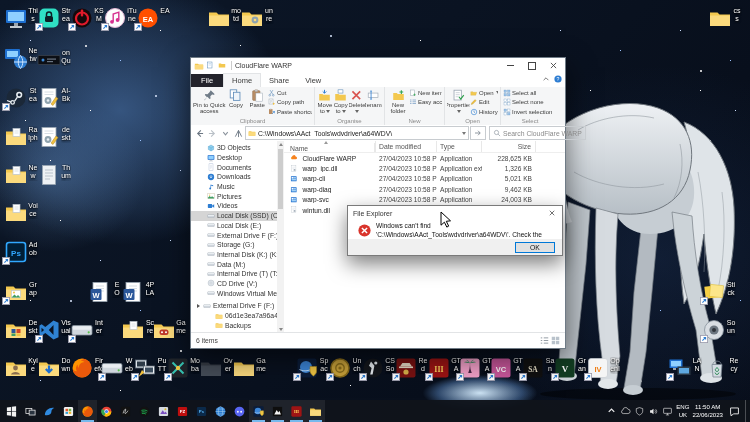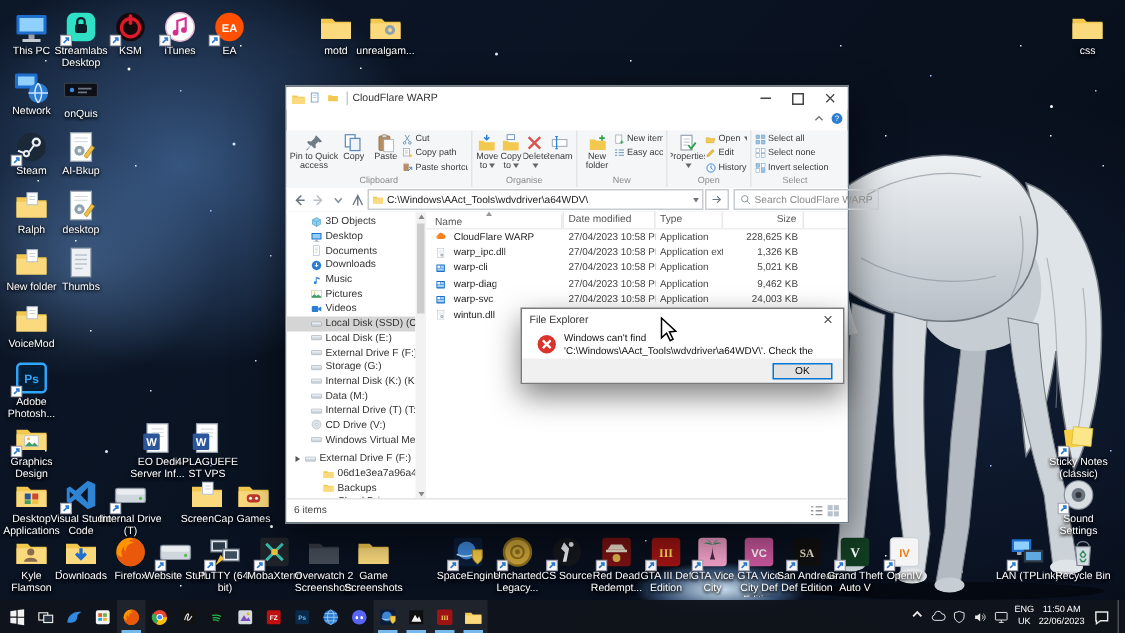--- a/index.html
+++ b/index.html
@@ -22,21 +22,21 @@
     320px 250px #fff,360px 310px #cfe0ff,400px 270px #fff,440px 330px #9fc4ff,480px 250px #fff,520px 300px #cfe0ff,
     560px 335px #fff,600px 280px #9fc4ff,640px 335px #fff,40px 380px #cfe0ff,120px 390px #fff,240px 370px #9fc4ff,
     350px 385px #fff,430px 360px #cfe0ff,590px 370px #fff,660px 310px #9fc4ff,705px 180px #fff,735px 110px #cfe0ff,
     25px 120px #fff,210px 200px #9fc4ff;}
   #stars2{position:absolute;left:0;top:0;width:2px;height:2px;border-radius:50%;background:transparent;z-index:0;
     box-shadow:85px 45px #fff,155px 95px #dce9ff,250px 160px #fff,330px 35px #dce9ff,470px 60px #fff,610px 140px #dce9ff,
     700px 70px #fff,70px 300px #dce9ff,400px 120px #fff,540px 200px #dce9ff,640px 380px #fff,20px 210px #dce9ff,
     290px 90px #fff,370px 200px #dce9ff,180px 350px #fff;}
   #wolf{position:absolute;left:538px;top:52px;width:212px;height:348px;z-index:1;}
   
-  .dicon{position:absolute;width:34px;display:flex;flex-direction:column;align-items:center;z-index:2;cursor:default;}
+  .dicon{position:absolute;width:34px;display:flex;flex-direction:row;z-index:2;cursor:default;}
   .dicon .ic{width:24px;height:24px;position:relative;flex:none;}
   .dicon .ic svg{width:24px;height:24px;display:block;}
   .dicon .sc{position:absolute;left:-2px;bottom:-1px;width:8px;height:8px;}
   .dicon .sc svg{width:8px;height:8px;display:block;}
   .dicon .lbl{margin-top:1px;width:42px;font-size:7px;line-height:1.12;color:#fff;text-align:center;
     text-shadow:0 1px 2px #000,0 0 3px #000;max-height:17px;overflow:hidden;word-wrap:break-word;}
   
   #explorer{position:absolute;left:190px;top:57px;width:376px;height:292px;background:#fff;border:1px solid #6f7b86;
     box-shadow:0 10px 26px rgba(0,0,0,.55);z-index:5;box-sizing:border-box;font-size:7px;color:#222;}
   .etb{position:absolute;left:0;top:0;right:0;height:15px;background:#fff;display:flex;align-items:center;padding-left:3px;}
@@ -840,20 +840,26 @@
             <div class="msq"></div>
           </div>
         <div class="wc">
           <svg viewBox="0 0 8 8">
               <path d="M1 1l6 6M7 1L1 7" stroke="#444" stroke-width="1"></path>
             </svg>
         </div>
       </div>
     </div>
 
+    <div class="etabs">
+      <span class="etab file">File</span>
+      <span class="etab on">Home</span>
+      <span class="etab">Share</span>
+      <span class="etab">View</span>
+    </div>
     <div class="etabr">
       <svg viewBox="0 0 10 10">
           <path d="M2 6.5L5 3.5l3 3" stroke="#777" fill="none" stroke-width="1.2"></path>
         </svg>
       <svg viewBox="0 0 10 10">
           <circle cx="5" cy="5" r="4.5" fill="#2d7dd2"></circle>
           <text x="5" y="7.3" font-size="6.5" text-anchor="middle" fill="#fff" font-family="Liberation Sans,sans-serif">?</text>
         </svg>
     </div>
 

